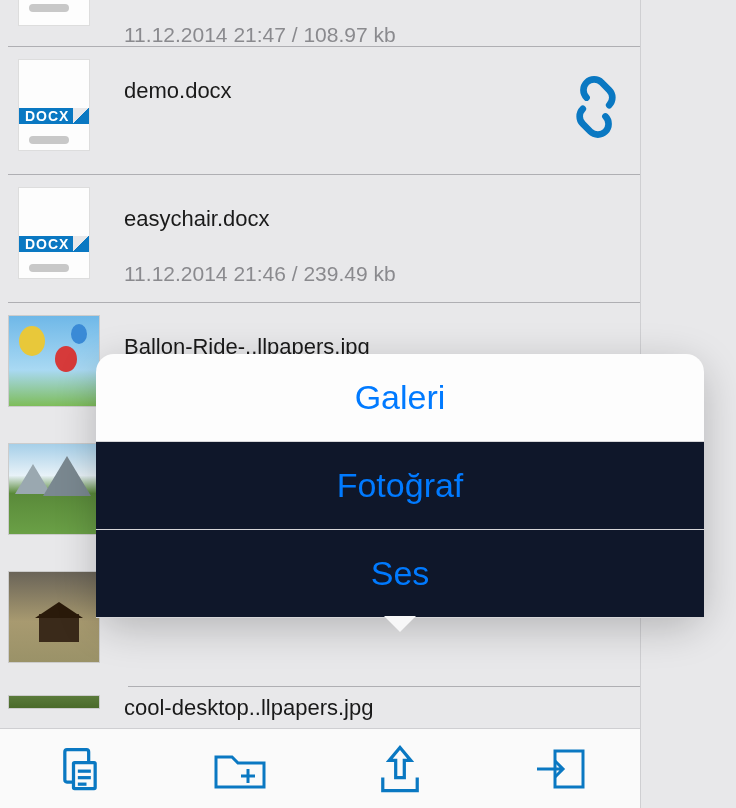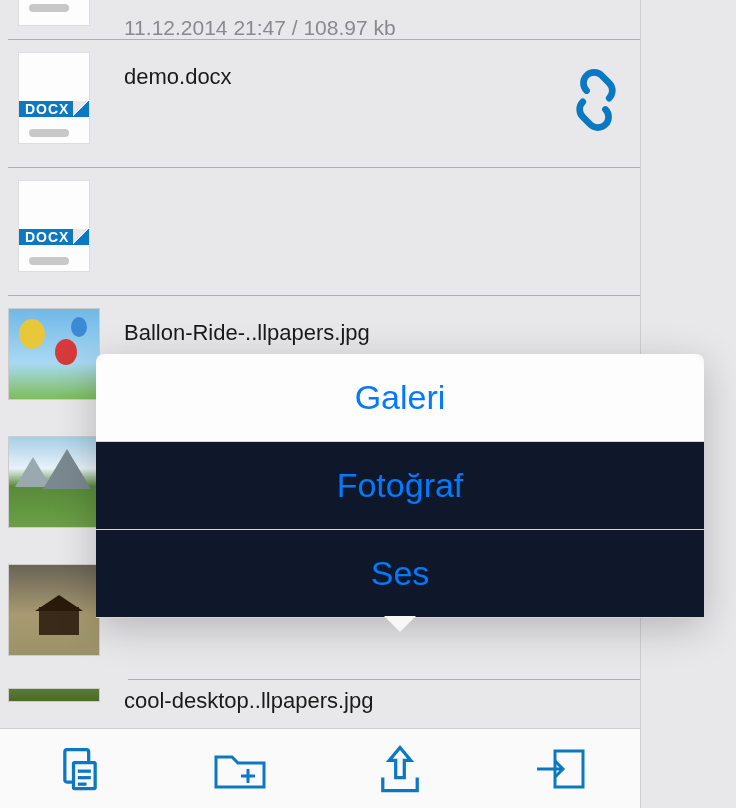--- a/index.html
+++ b/index.html
@@ -101,21 +101,21 @@
       position: relative;
       overflow: hidden;
     }
     .img-thumb.partial {
       height: 14px;
       background: linear-gradient(to bottom, #5a7a3a, #4a6a2a);
       border: 1px solid #ccc;
     }
     .file-text {
       flex: 1;
-      padding-top: 16px;
+      padding-top: 23px;
     }
     .file-name {
       font-size: 22px;
       color: #1a1a1a;
       font-weight: 400;
       margin-bottom: 30px;
       white-space: nowrap;
       overflow: hidden;
     }
     .file-meta {
@@ -145,21 +145,21 @@
       height: 100%;
       background: #e8e8ea;
       border-left: 1px solid #cfcfd2;
     }
     .action-sheet {
       position: absolute;
       left: 96px;
       top: 354px;
       width: 608px;
       background: #fafafa;
-      border-radius: 8px;
+      border-radius: 26px;
       box-shadow: 0 10px 40px rgba(0,0,0,0.22);
       overflow: visible;
     }
     .action-item {
       height: 88px;
       display: flex;
       align-items: center;
       justify-content: center;
       font-size: 34px;
       color: #007aff;
@@ -270,20 +270,24 @@
         <div class="docx-header">
             <span>DOCX</span>
             <div class="docx-fold"></div>
           </div>
         <div class="docx-lines">
             <div></div>
             <div></div>
             <div></div>
           </div>
       </div>
+    </div>
+    <div class="file-text">
+      <div class="file-name">easychair.docx</div>
+      <div class="file-meta">11.12.2014 21:46 / 239.49 kb</div>
     </div>
     <div class="divider"></div>
   </div>
 
   <div class="file-row">
     <div class="file-thumb">
       <div class="img-thumb balloon">
         <div class="balloon-shape" style="width:26px;height:30px;background:#e8c83a;left:10px;top:10px;"></div>
         <div class="balloon-shape" style="width:22px;height:26px;background:#d63a3a;left:46px;top:30px;"></div>
         <div class="balloon-shape" style="width:16px;height:20px;background:#3a8ad6;left:62px;top:8px;"></div>

